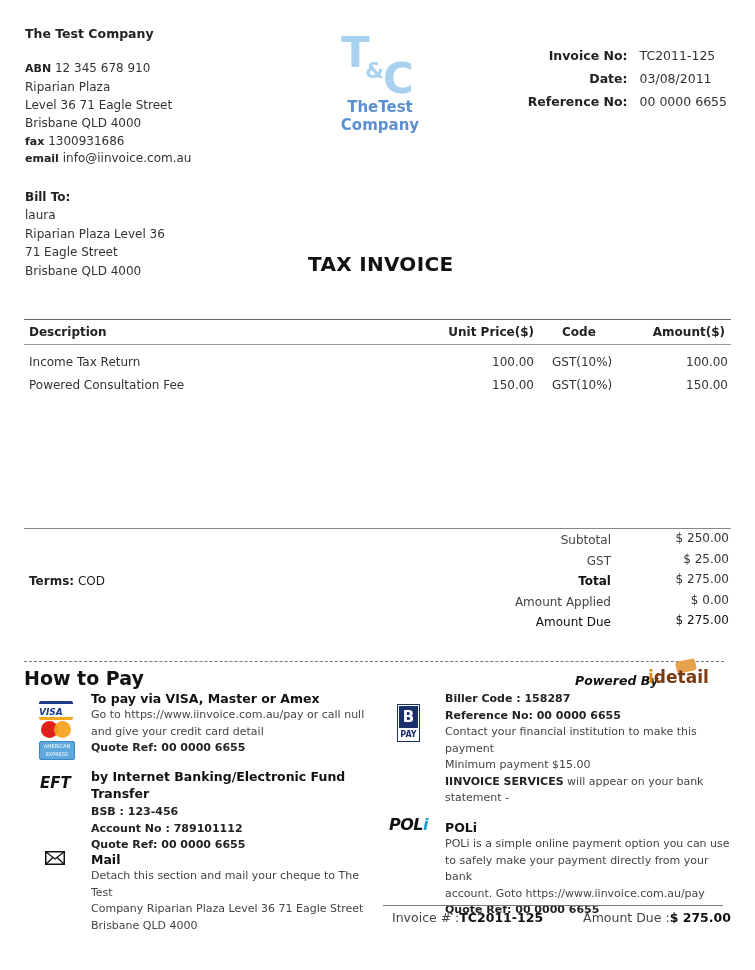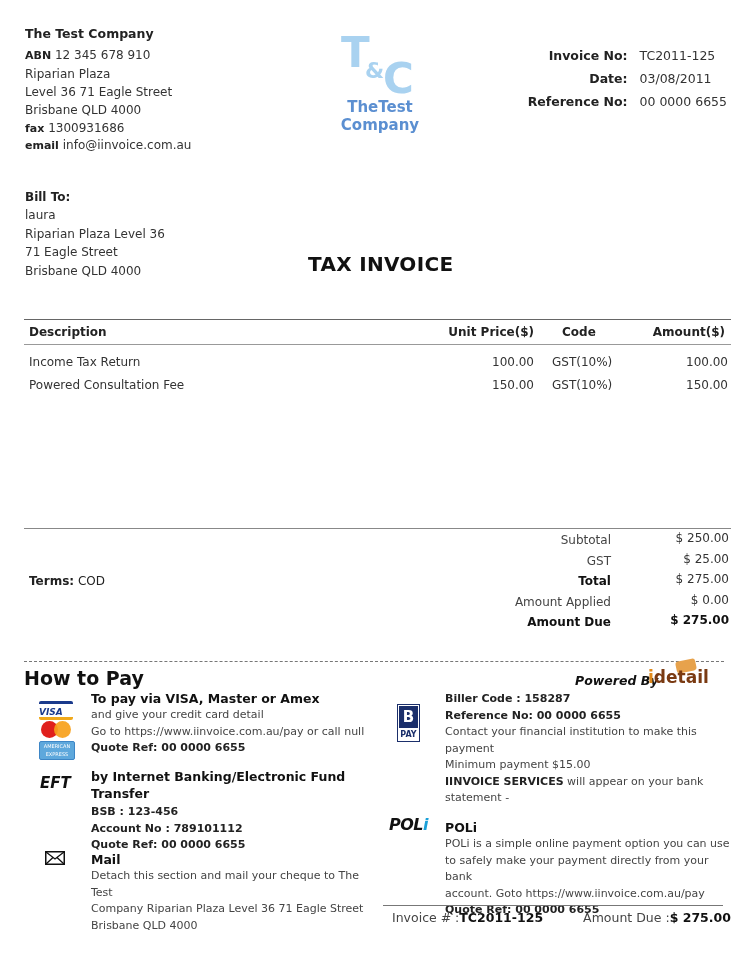--- a/index.html
+++ b/index.html
@@ -6,21 +6,21 @@
   body {
     width: 755px; height: 970px; position: relative; overflow: hidden;
     font-family: "DejaVu Sans", "Liberation Sans", sans-serif;
     color: #222; font-size: 12px;
   }
   .abs { position: absolute; }
   .b { font-weight: bold; }
 
   
   #company { left: 25px; top: 26px; width: 260px; }
-  #company .name { font-weight: bold; font-size: 12.5px; margin-bottom: 5px; }
+  #company .name { font-weight: bold; font-size: 12.5px; margin-bottom: 18px; }
   #company .row { font-size: 12px; line-height: 18px; color: #333; }
   #company .row .lbl { font-weight: bold; font-size: 11px; color: #222; }
   #company .small { line-height: 15px; font-size: 12px; }
 
   
   #logo { left: 335px; top: 32px; width: 90px; height: 105px; }
   #logo .t { position: absolute; left: 6px; top: 0; font-size: 42px; font-weight: bold; color: #a9d2f0; line-height: 42px; }
   #logo .amp { position: absolute; left: 30px; top: 26px; font-size: 22px; font-weight: bold; color: #a9d2f0; }
   #logo .c { position: absolute; left: 48px; top: 26px; font-size: 42px; font-weight: bold; color: #a9d2f0; line-height: 42px; }
   #logo .n1, #logo .n2 { position: absolute; width: 90px; text-align: center; font-weight: bold; color: #5b8fd1; font-size: 15px; }
@@ -54,21 +54,21 @@
   #items .hdr .c-code { left: 538px; }
   #items .hdr .c-amt { right: 6px; }
   #items .row1 { margin-top: 6px; }
 
   
   #bottom-rule { left: 24px; top: 528px; width: 707px; border-top: 1.5px solid #888; }
   #totals { left: 460px; top: 531px; width: 270px; }
   #totals .tr { position: relative; height: 20.5px; }
   #totals .tk { position: absolute; right: 119px; top: 2px; text-align: right; color: #444; }
   #totals .tv { position: absolute; right: 1px; top: 0px; text-align: right; color: #333; }
-  #totals .tr.bold .tk, #totals .tr.bold .tv { font-weight: bold; color: #111; }
+  #totals .tr.bold .tk, #totals .tr.bold .tv { font-weight: normal; color: #111; }
   #terms { left: 29px; top: 574px; }
   #terms .lbl { font-weight: bold; }
 
   
   #cut { left: 24px; top: 661px; width: 700px; border-top: 1.5px dashed #777; }
 
   #howto { left: 24px; top: 667px; font-size: 19px; font-weight: bold; color: #111; }
   #powered { left: 575px; top: 673px; font-size: 12.5px; font-weight: bold; font-style: italic; color: #111; }
   #iinv { left: 648px; top: 667px; font-size: 17px; font-weight: bold; color: #7a3a12; }
   #iinv .ii { color: #e08a1c; }
@@ -215,22 +215,22 @@
 <div id="mc" class="card">
     <div class="r"></div>
     <div class="o"></div>
   </div>
 <div id="amex" class="card">
     <span>AMERICAN EXPRESS</span>
   </div>
 
 <div class="pm" style="left:91px;top:690px;width:290px">
   <div class="ttl">To pay via VISA, Master or Amex</div>
+  <div class="txt">Go to https://www.iinvoice.com.au/pay  or call null</div>
   <div class="txt">and give your credit card detail</div>
-  <div class="txt">Go to https://www.iinvoice.com.au/pay  or call null</div>
   <div class="bt">Quote Ref: 00 0000 6655</div>
 </div>
 
 <div id="eft-icon" class="abs">EFT</div>
 <div class="pm" style="left:91px;top:768px;width:290px">
   <div class="ttl" style="margin-bottom:2px">by Internet Banking/Electronic Fund Transfer</div>
   <div class="bt">BSB :  123-456</div>
   <div class="bt">Account No : 789101112</div>
   <div class="bt">Quote Ref: 00 0000 6655</div>
 </div>

